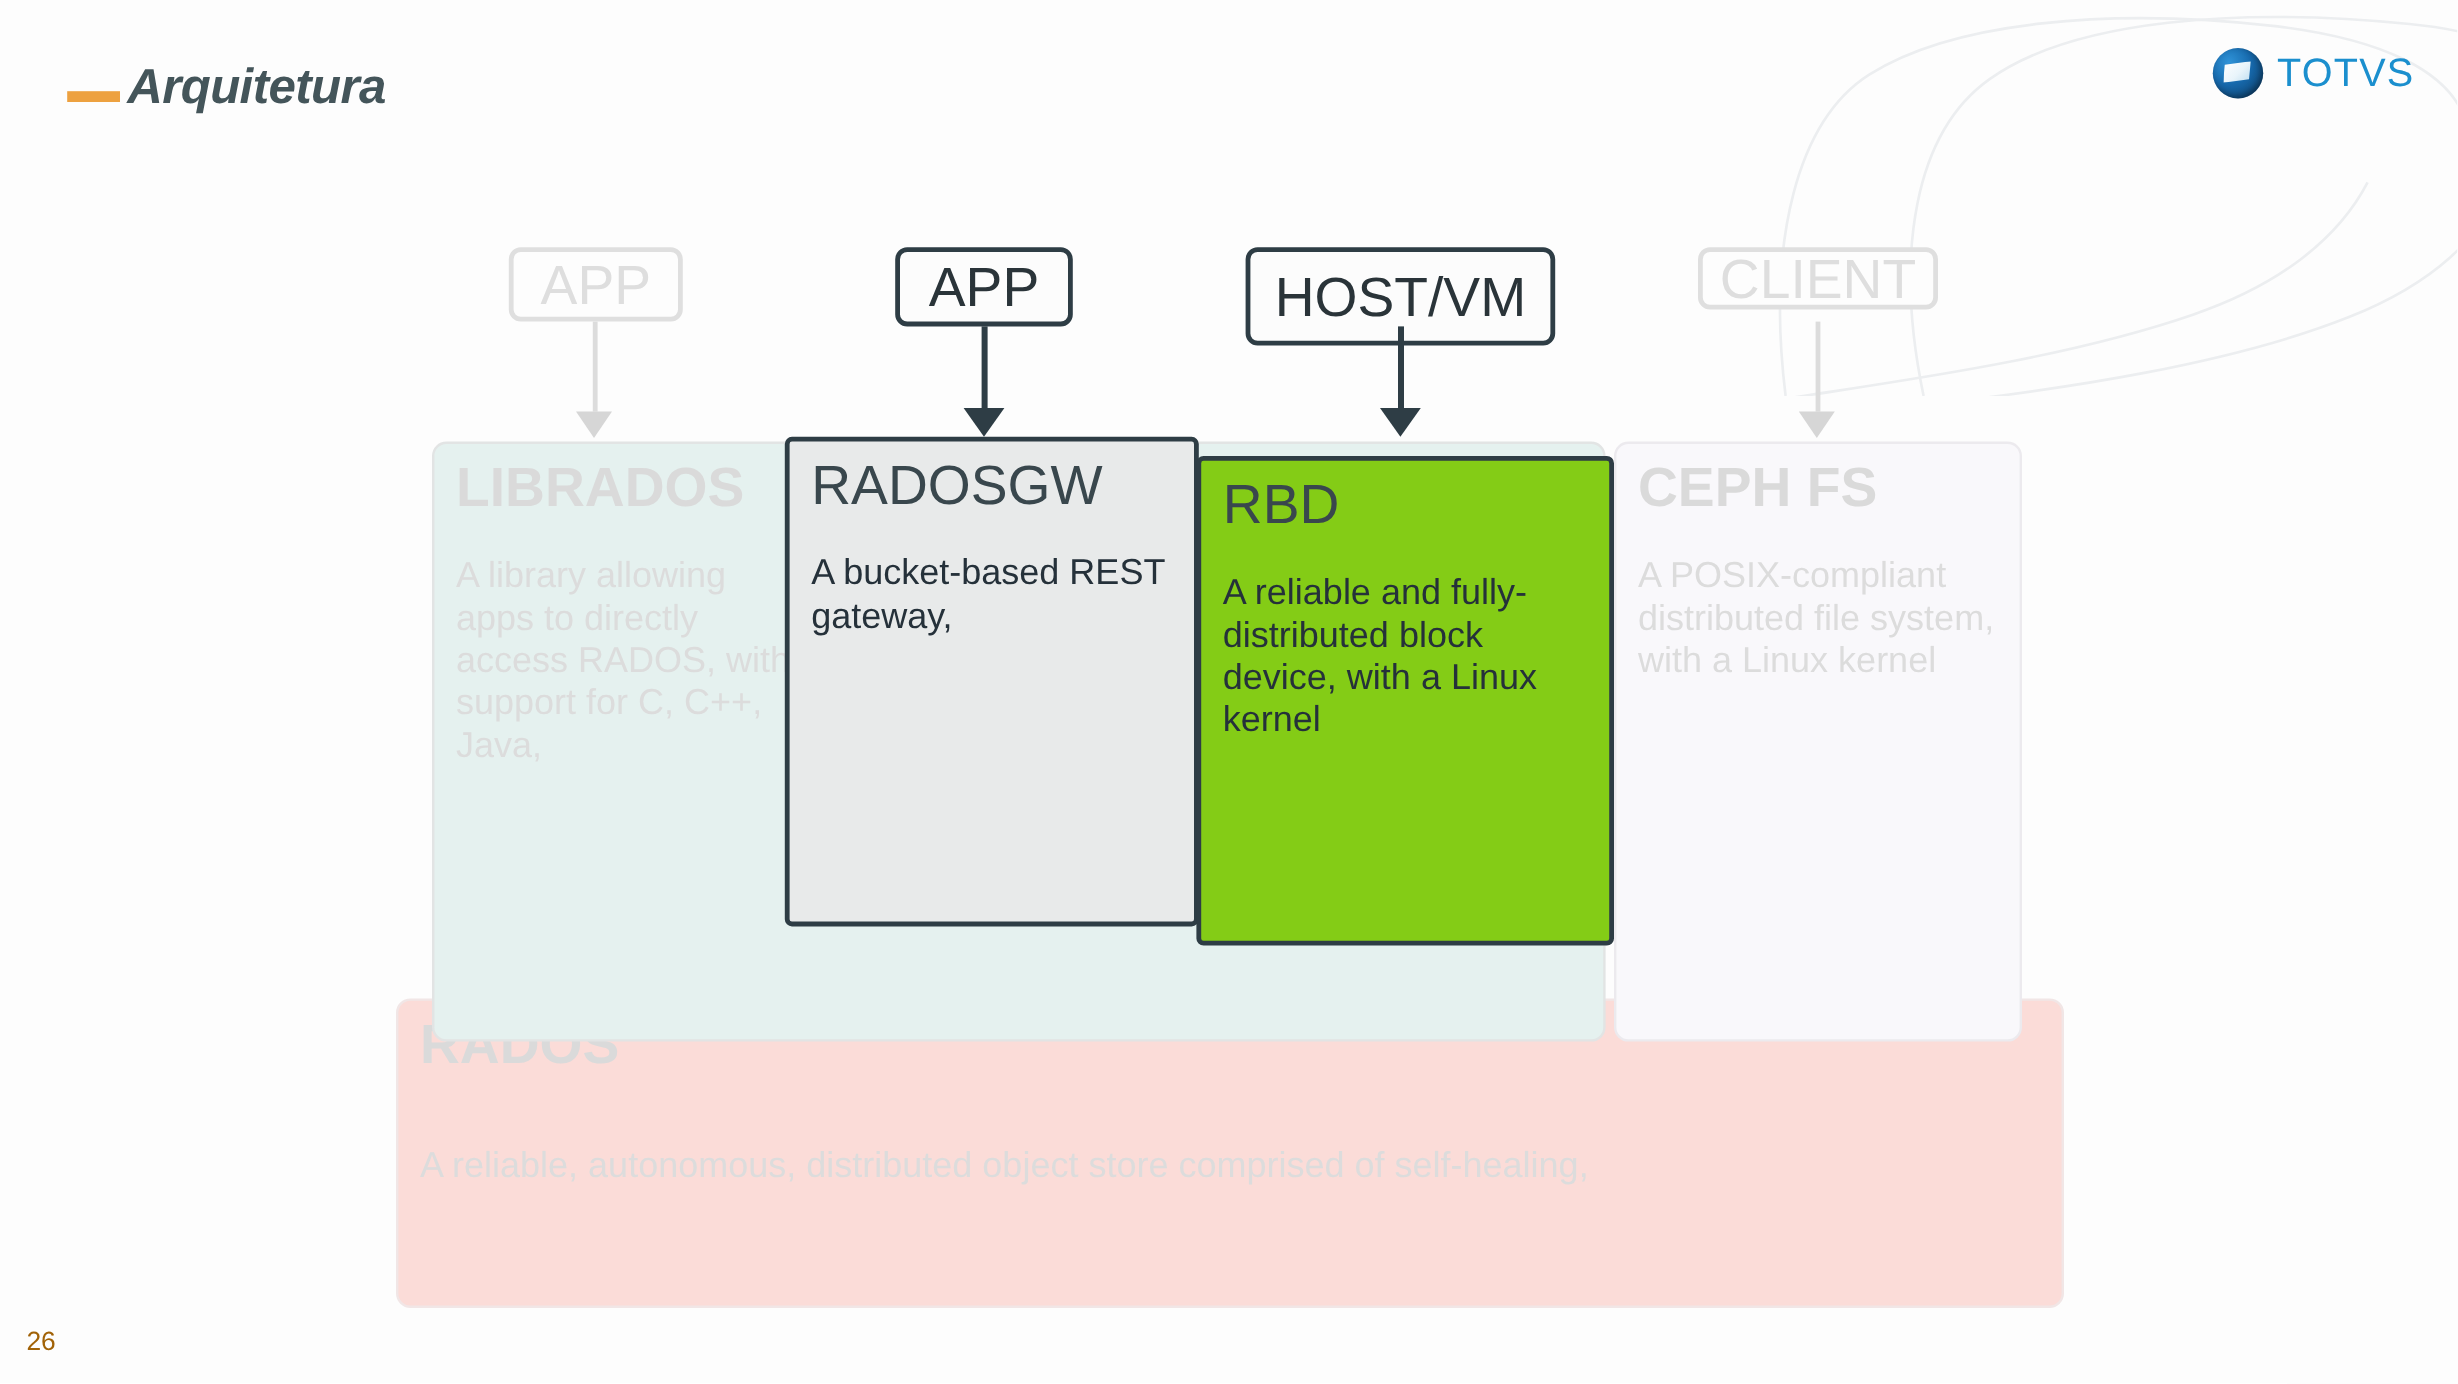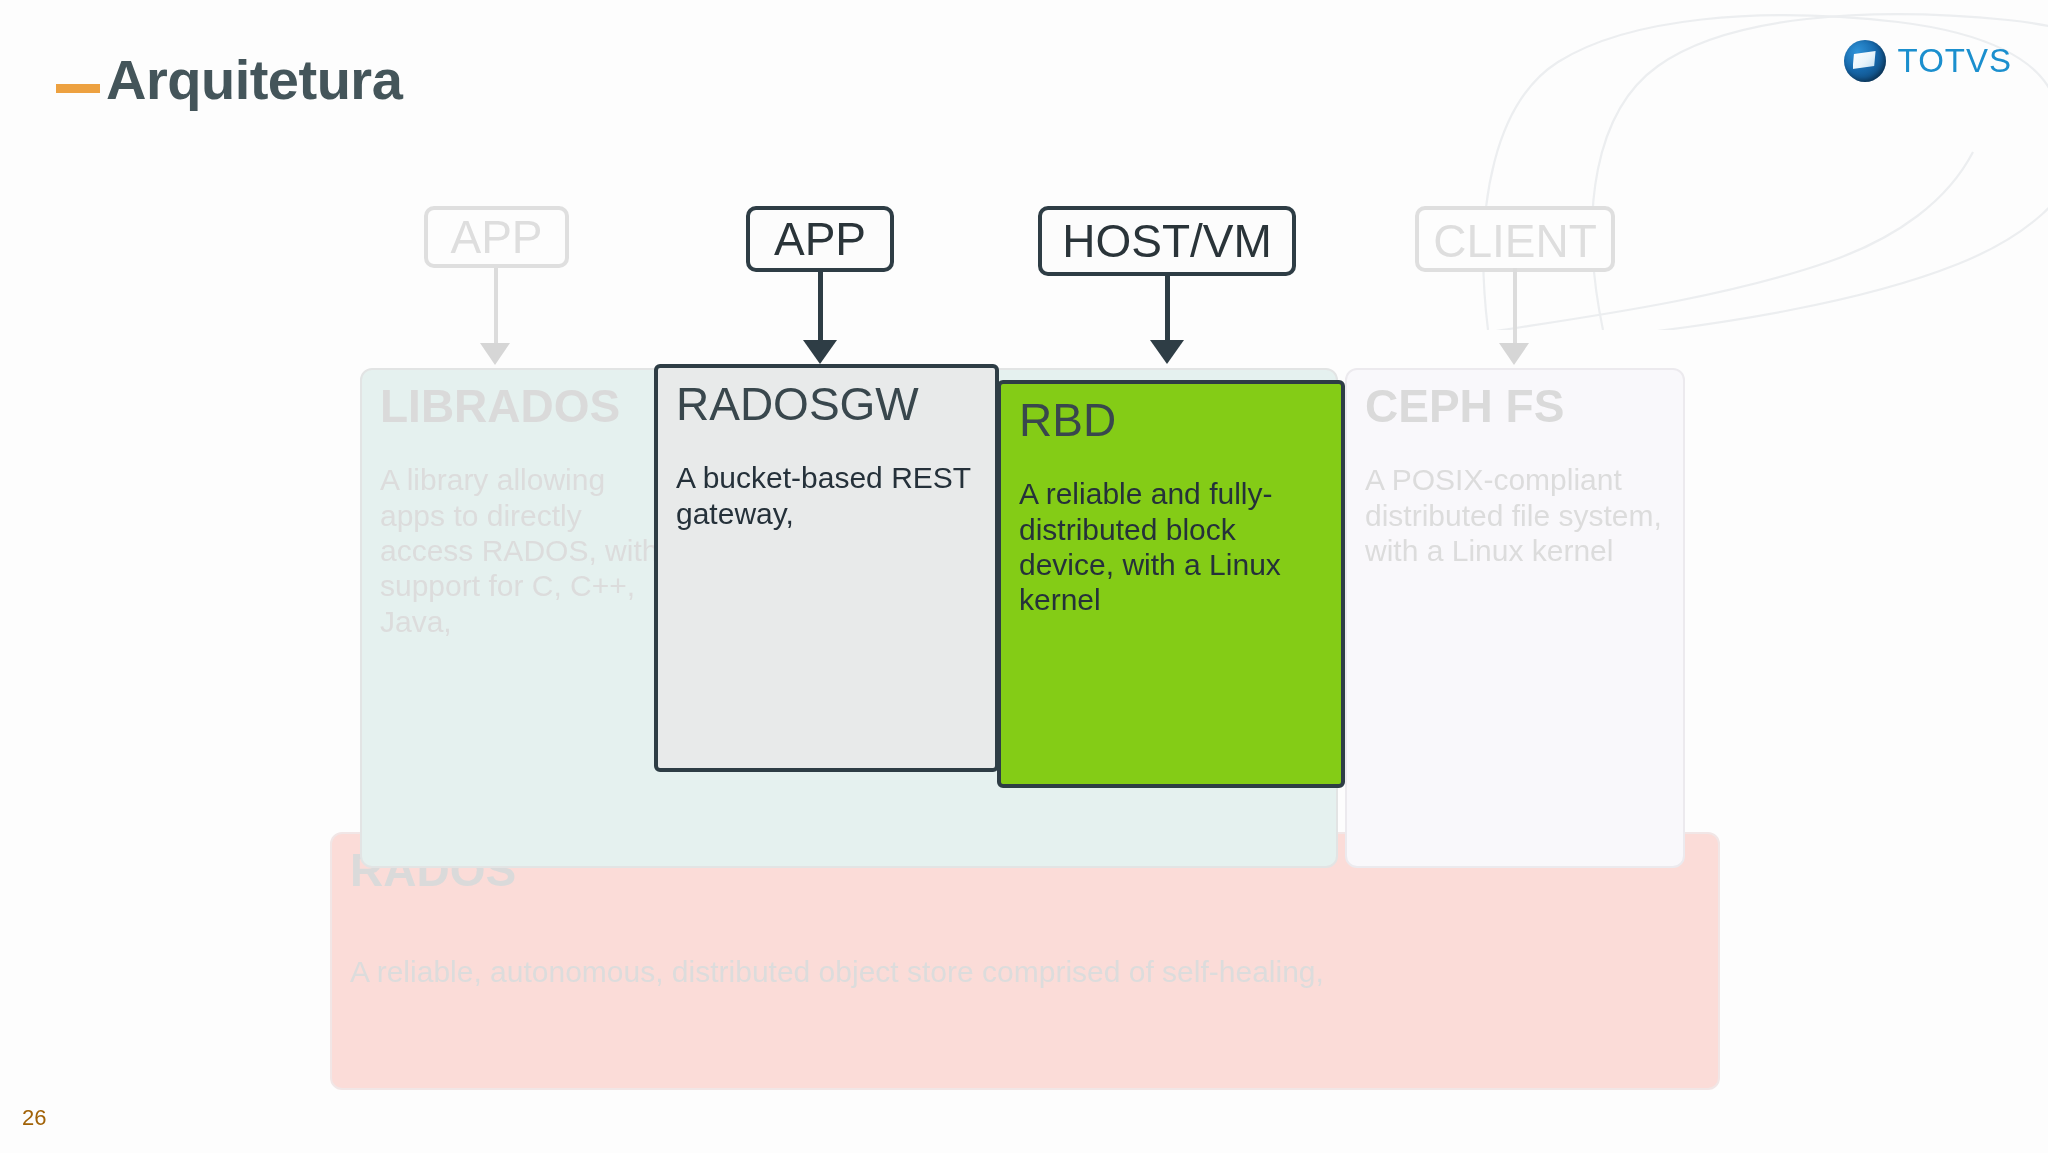--- a/index.html
+++ b/index.html
@@ -37,25 +37,26 @@
     align-items: center;
   }
   .title-dash {
     width: 44px;
     height: 9px;
     background: #eda140;
     margin-right: 6px;
     margin-top: 16px;
   }
   .title-text {
-    font-size: 56px;
+    font-size: 41px;
     font-weight: bold;
     color: #44555a;
     letter-spacing: -0.5px;
     line-height: 1;
+    font-style: italic;
   }
 
   
   .logo {
     position: absolute;
     right: 36px;
     top: 40px;
     display: flex;
     align-items: center;
     gap: 12px;
@@ -215,25 +216,25 @@
   </div>
 
   <div class="node topbox faded" style="left:424px; top:206px; width:145px; height:62px;">
     <span>APP</span>
   </div>
 
   <div class="node topbox" style="left:746px; top:206px; width:148px; height:66px;">
     <span>APP</span>
   </div>
 
-  <div class="node topbox" style="left:1038px; top:206px; width:258px; height:70px;">
+  <div class="node topbox" style="left:1038px; top:206px; width:258px; height:82px;">
     <span>HOST/VM</span>
   </div>
 
-  <div class="node topbox faded" style="left:1415px; top:206px; width:200px; height:66px;align-items:flex-end;">
+  <div class="node topbox faded" style="left:1415px; top:206px; width:200px; height:52px;">
     <span>CLIENT</span>
   </div>
 
   <div class="conn faded" style="left:494px; top:268px; width:5px; height:99px;">
     <div class="conn-line" style="height:75px;"></div>
     <div class="conn-head" style="left:-14px; top:75px; border-left-width:15px; border-right-width:15px; border-top-width:22px;"></div>
   </div>
 
   <div class="conn" style="left:818px; top:272px; width:5px; height:92px;">
     <div class="conn-line" style="height:68px;"></div>

